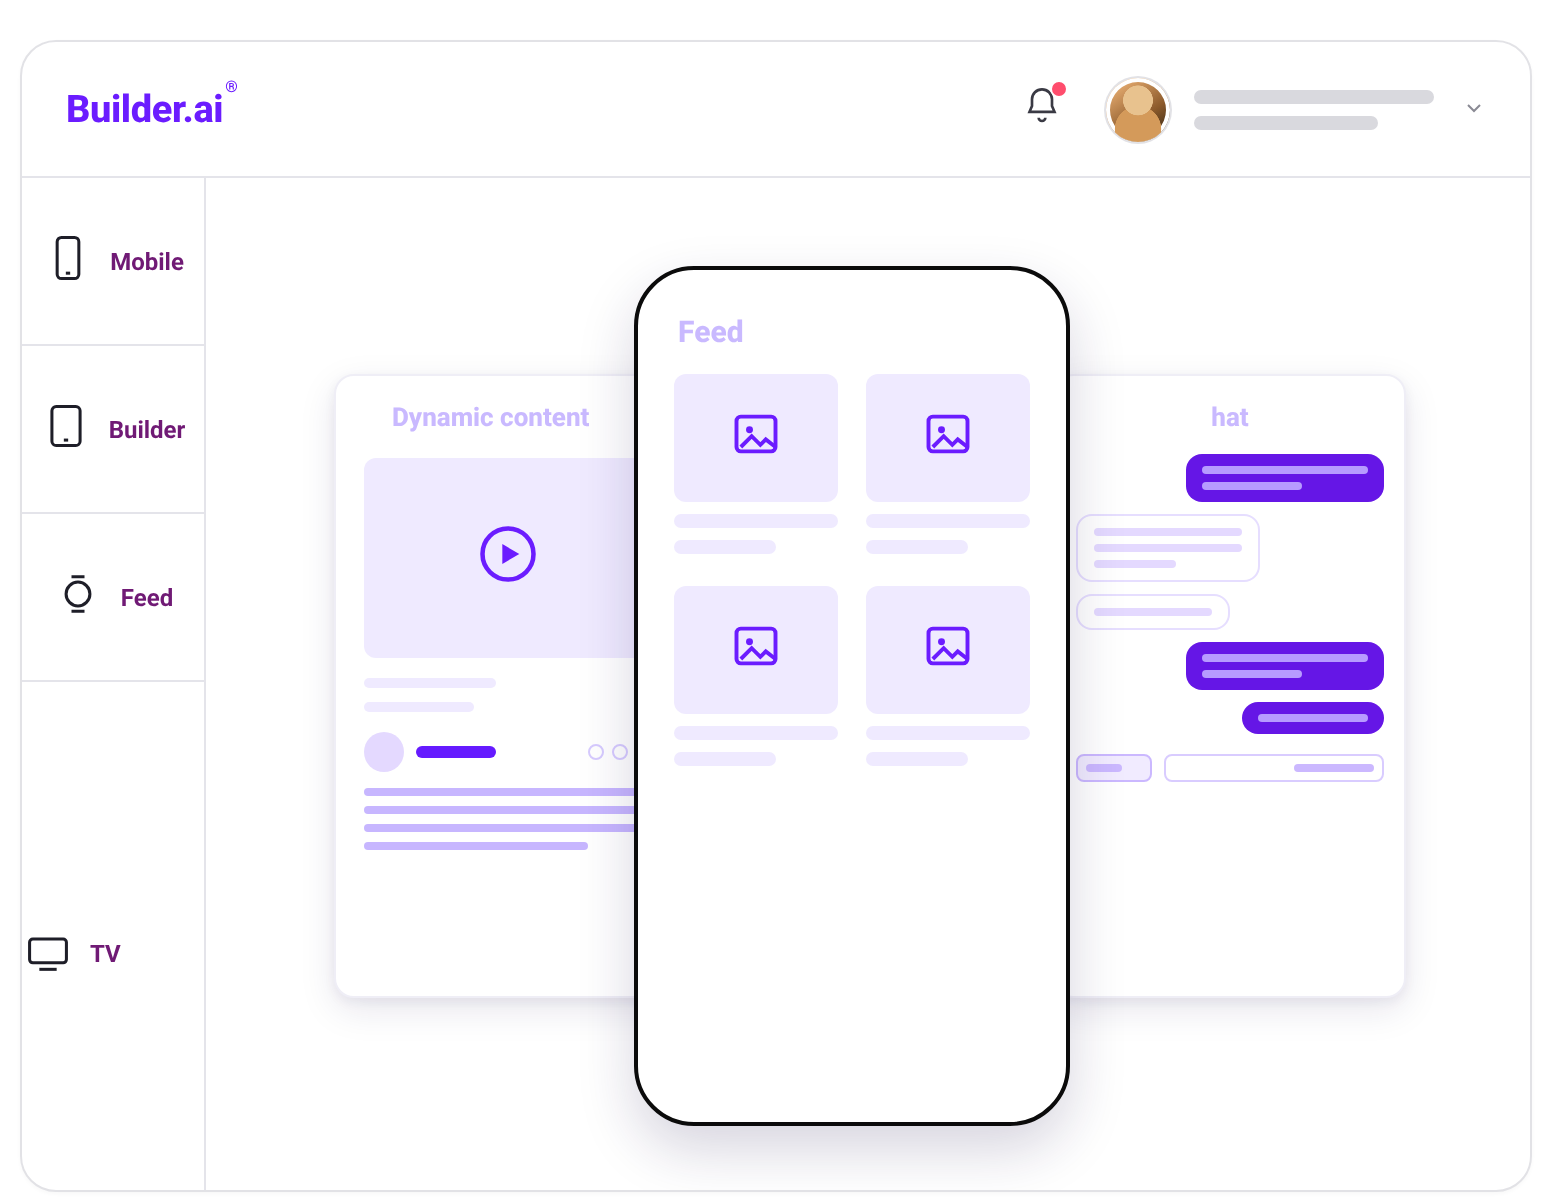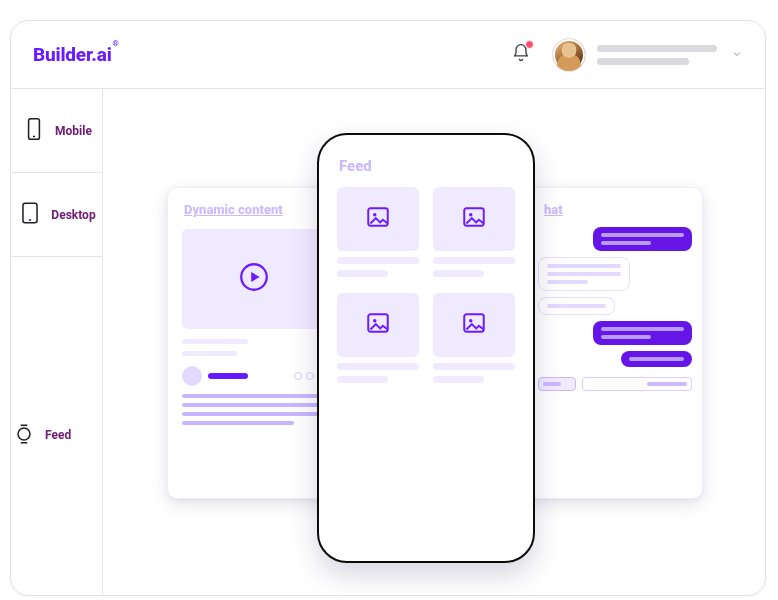--- a/index.html
+++ b/index.html
@@ -41,21 +41,21 @@
   .dev-item:last-child { border-bottom: none; flex: 1; justify-content: flex-start; padding-top: 18px; }
   .dev-item svg { width: 26px; height: 26px; stroke: #1e1e28; fill: none; stroke-width: 1.4; }
 
   
   .canvas { position: absolute; left: 92px; top: 68px; right: 0; bottom: 0; }
 
   .panel {
     position: absolute; background: #fff; border-radius: 10px; box-shadow: 0 6px 18px rgba(33,20,80,0.10), 0 2px 6px rgba(33,20,80,0.06);
     border: 1px solid #efeef6;
   }
-  .panel-title { font-size: 13px; font-weight: 800; color: #c9b9ff; padding: 14px 16px 10px; text-decoration: underline; }
+  .panel-title { font-size: 13px; font-weight: 800; color: #c9b9ff; padding: 14px 28px 10px; }
 
   
   .panel-left { left: 64px; top: 98px; width: 174px; height: 312px; }
   .vid-box { margin: 2px 14px 10px; height: 100px; background: #efeaff; border-radius: 6px; display:flex; align-items:center; justify-content:center; }
   .vid-box svg { width: 34px; height: 34px; stroke: #6b1cff; fill:none; stroke-width:1.6; }
   .bars { padding: 0 14px; display:flex; flex-direction:column; gap:7px; }
   .bars .b { height:5px; border-radius:3px; background:#efeaff; }
   .bars .b.w1{width:46%} .bars .b.w2{width:38%}
   .avatar-row{display:flex;align-items:center;gap:6px;padding:10px 14px 6px;}
   .av-sm{width:20px;height:20px;border-radius:50%;background:#e4d9ff;}
@@ -129,28 +129,35 @@
             <rect x="7" y="2.5" width="10" height="19" rx="2"></rect>
             <line x1="11" y1="19" x2="13" y2="19"></line>
           </svg></span>
       <span>Mobile</span>
     </div>
     <div class="dev-item">
       <span><svg viewBox="0 0 24 24">
             <rect x="5.5" y="3" width="13" height="18" rx="2"></rect>
             <line x1="11" y1="18.5" x2="13" y2="18.5"></line>
           </svg></span>
-      <span>Desktop</span>
+      <span>Builder</span>
     </div>
     <div class="dev-item">
       <span><svg viewBox="0 0 24 24">
             <circle cx="12" cy="12" r="5.5"></circle>
             <path d="M9 4h6M9 20h6"></path>
           </svg></span>
       <span>Feed</span>
+    </div>
+    <div class="dev-item">
+      <span><svg viewBox="0 0 24 24">
+            <rect x="3.5" y="6" width="17" height="11" rx="1.5"></rect>
+            <line x1="8" y1="20" x2="16" y2="20"></line>
+          </svg></span>
+      <span>TV</span>
     </div>
   </div>
 
   <div class="canvas">
 
     <div class="panel panel-left">
       <div class="panel-title">Dynamic content</div>
       <div class="vid-box">
         <span><svg viewBox="0 0 24 24">
               <circle cx="12" cy="12" r="9"></circle>
@@ -172,21 +179,21 @@
       </div>
       <div class="para">
         <div class="p"></div>
         <div class="p"></div>
         <div class="p"></div>
         <div class="p s"></div>
       </div>
     </div>
 
     <div class="panel panel-right">
-      <div class="panel-title" style="text-align:left">hat</div>
+      <div class="panel-title" style="text-align:center">hat</div>
       <div class="chat-col">
         <div class="bub right">
             <div class="l"></div>
             <div class="l s"></div>
           </div>
         <div class="bub left">
             <div class="l"></div>
             <div class="l"></div>
             <div class="l s"></div>
           </div>

